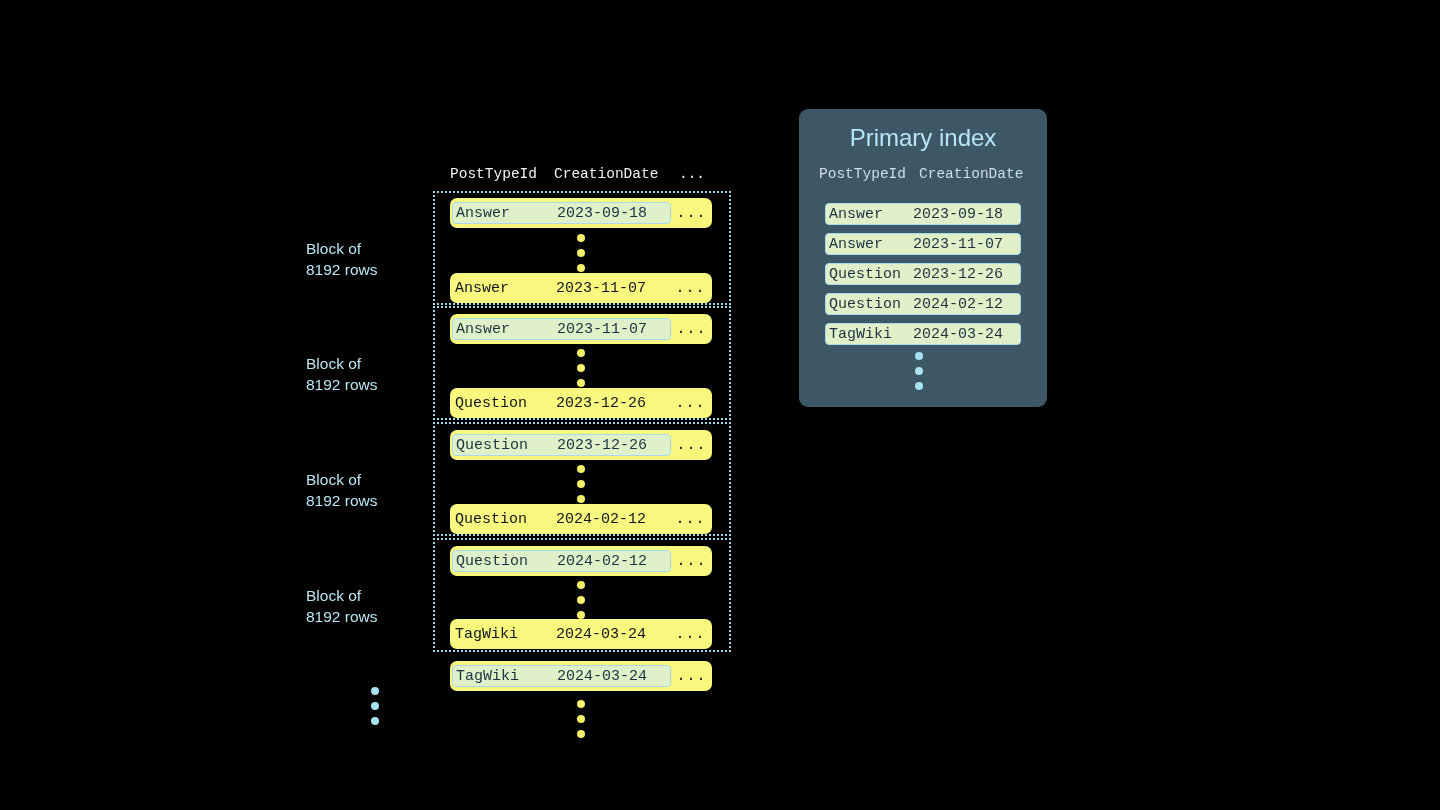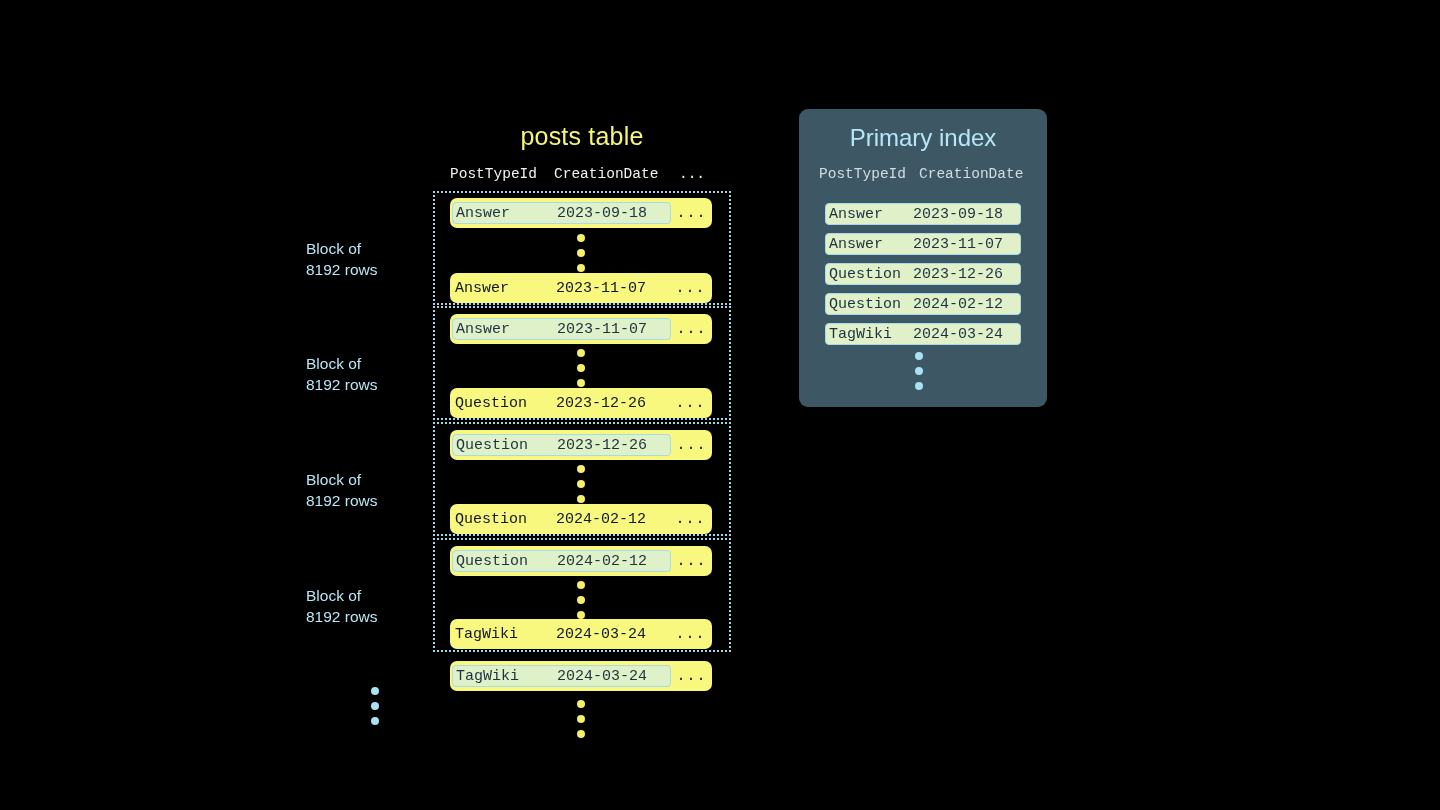--- a/index.html
+++ b/index.html
@@ -186,21 +186,20 @@
     position: absolute;
     left: 114px;
     top: 243px;
   }
 </style>
 </head>
 <body>
 
 <div class="stage">
 
-  <div class="posts-title">posts table</div>
 
   <div class="posts-header">
     <span class="h-type">PostTypeId</span>
     <span class="h-date">CreationDate</span>
     <span class="h-dots">...</span>
   </div>
 
   <div class="block" style="top:191px;height:114px;"></div>
   <div class="block-label" style="left:306px;top:238px;">
     <div>Block of</div>

